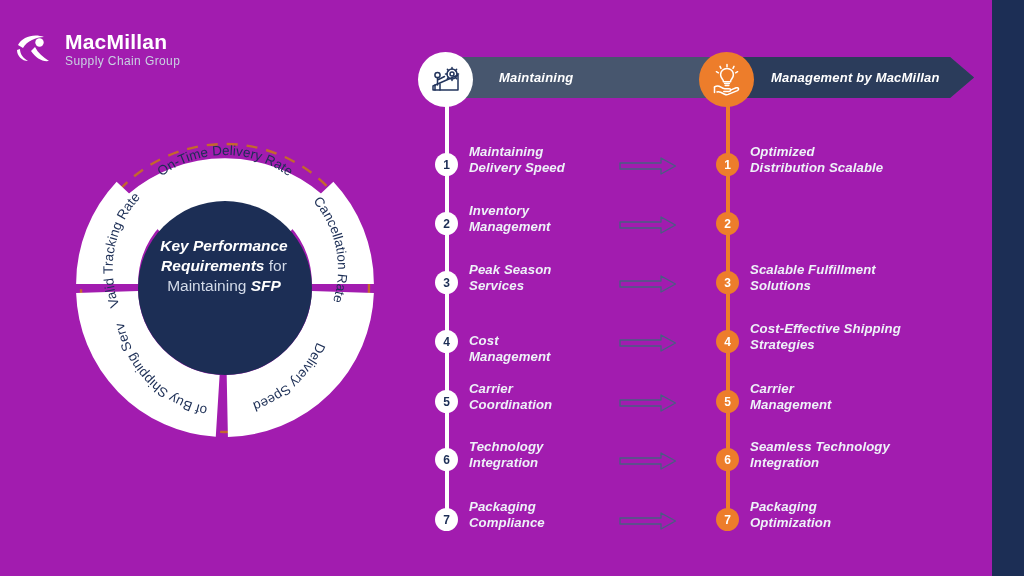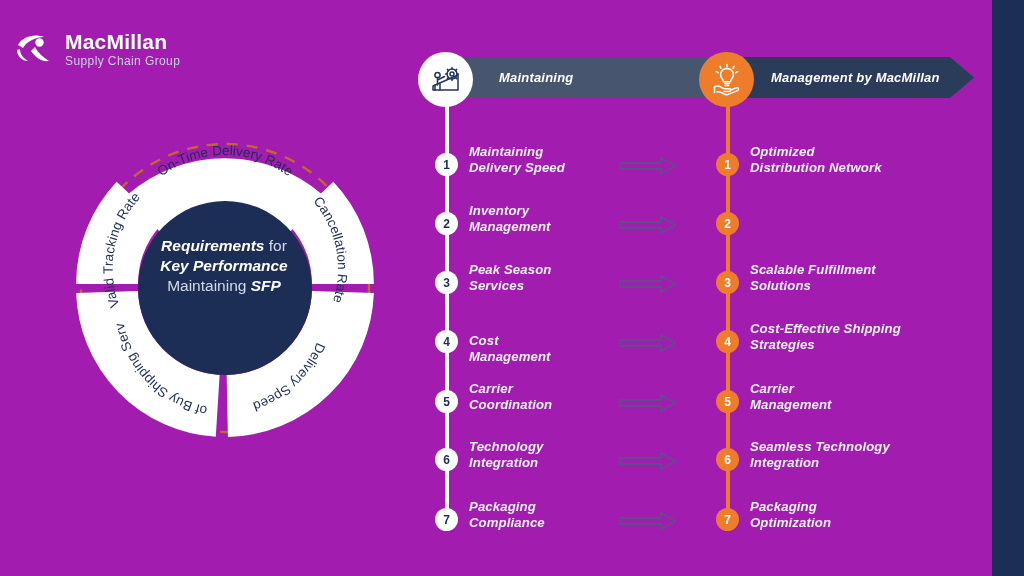--- a/index.html
+++ b/index.html
@@ -144,22 +144,22 @@
         <text>
           <textPath href="#arcBuy" startOffset="50%" text-anchor="middle">Use of Buy Shipping Services</textPath>
         </text>
         <text>
           <textPath href="#arcValid" startOffset="50%" text-anchor="middle">Valid Tracking Rate</textPath>
         </text>
       </g>
     </svg>
 
     <div class="donut-center">
+      <div class="l1"><span>Key Performance</span></div>
       <div class="l1"><span>Requirements</span><span class="thin"> for</span></div>
-      <div class="l1"><span>Key Performance</span></div>
       <div class="l2"><span class="thin">Maintaining </span><span class="em">SFP</span></div>
     </div>
   </div>
 
   <div class="banner">
     <div class="banner-left-bar"></div>
     <div class="banner-right-bar"></div>
     <div class="banner-label lbl-challenges">Maintaining</div>
     <div class="banner-label lbl-solutions">Management by MacMillan</div>
   </div>
@@ -200,21 +200,21 @@
       <div>Delivery Speed</div>
     </div>
     <svg class="connector" style="top:11px" viewBox="0 0 58 22">
       <g fill="none" stroke="#4a5d82" stroke-width="1.3" stroke-linejoin="round">
         <path d="M1 8 H42 V3 L56.5 11 L42 19 V14 H1 Z"></path>
       </g>
     </svg>
     <div class="num num-so" style="top:9px">1</div>
     <div class="item-text text-so" style="top:0px">
       <div>Optimized</div>
-      <div>Distribution Network</div>
+      <div>Distribution Scalable</div>
     </div>
   </div>
 
   <div class="row" style="top:203px">
     <div class="num num-ch" style="top:9px">2</div>
     <div class="item-text text-ch" style="top:0px">
       <div>Inventory</div>
       <div>Management</div>
     </div>
     <svg class="connector" style="top:11px" viewBox="0 0 58 22">

